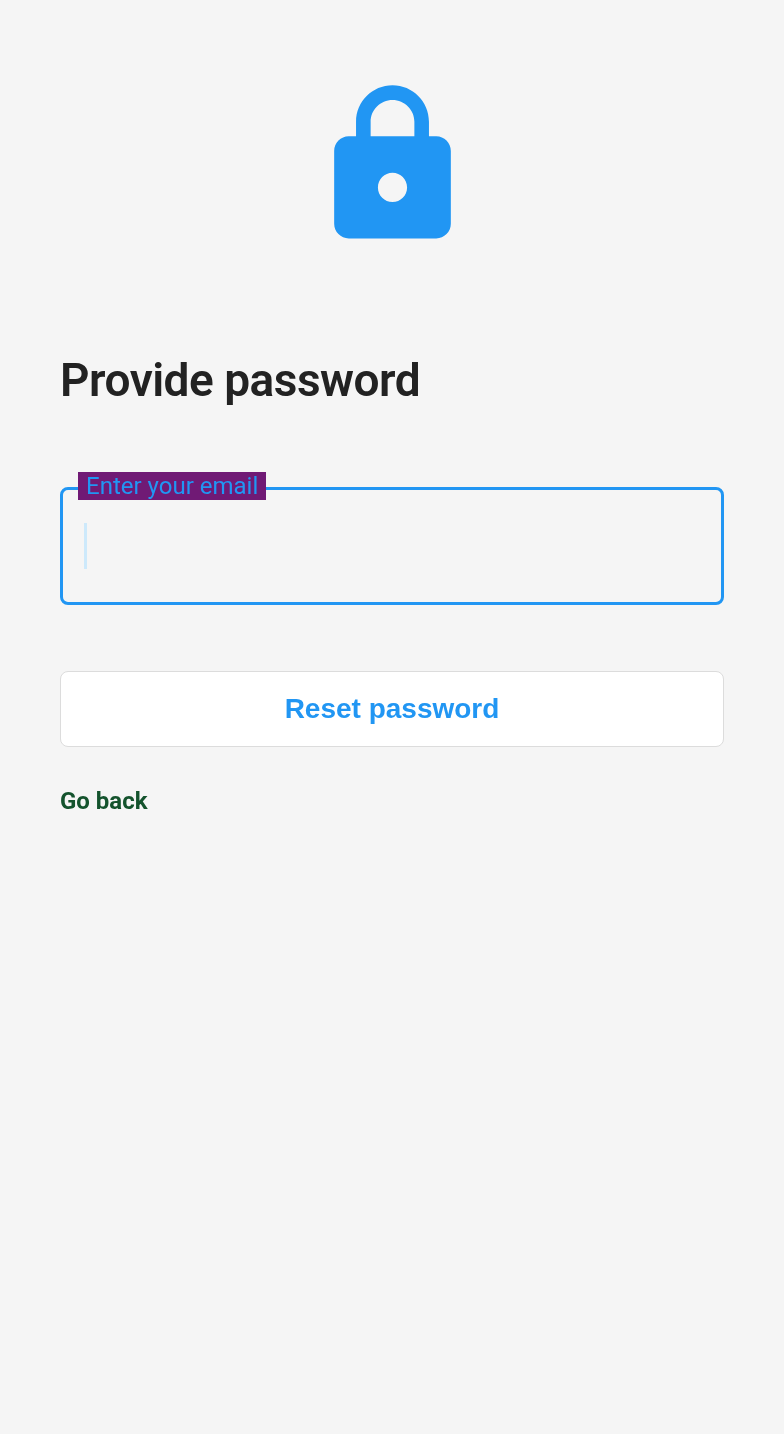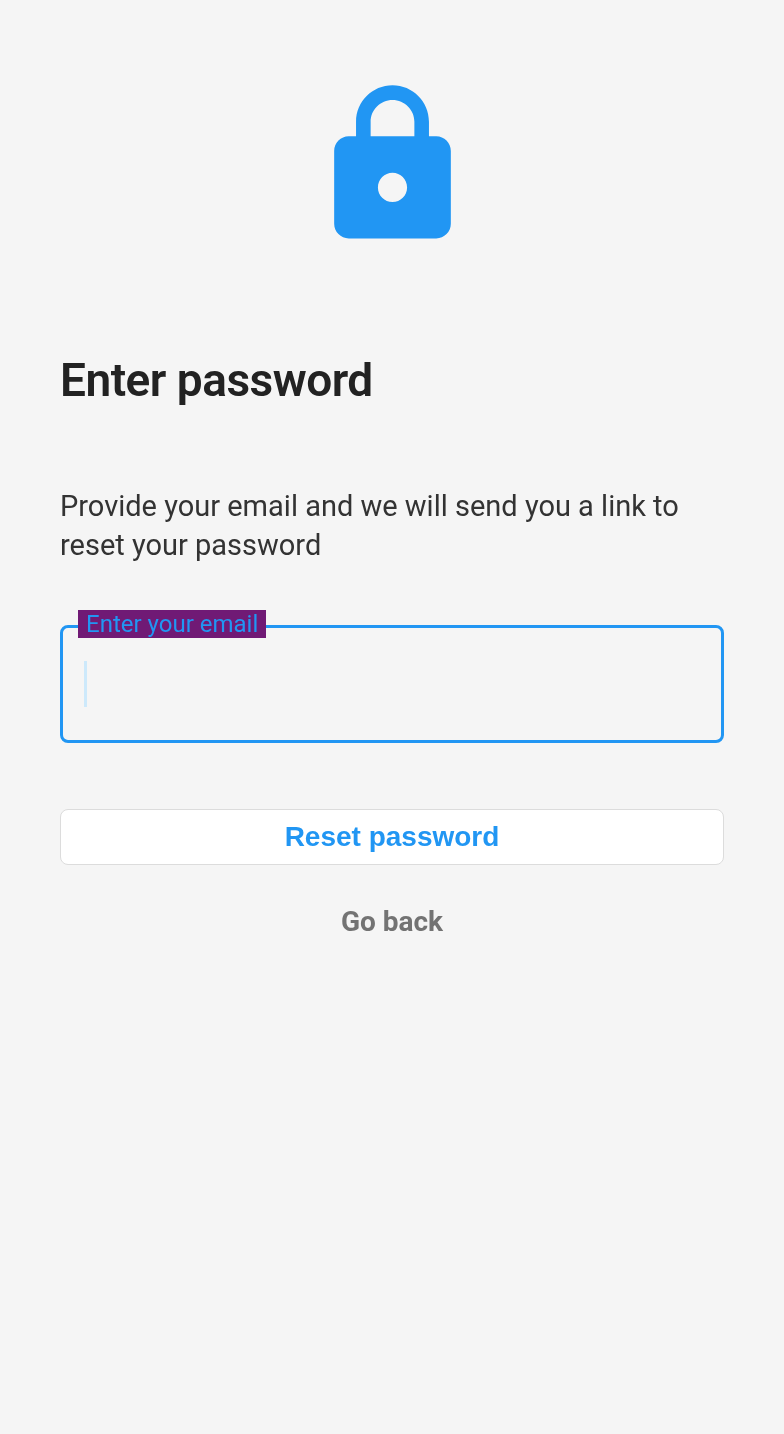--- a/index.html
+++ b/index.html
@@ -79,55 +79,54 @@
       position: absolute;
       left: 24px;
       top: 36px;
       width: 3px;
       height: 46px;
       background-color: #cde9fb;
     }
 
     .reset-button {
       width: 100%;
-      height: 56px;
+      height: 76px;
       background-color: #ffffff;
       border: 1px solid #dcdcdc;
       border-radius: 8px;
       font-size: 28px;
       font-weight: 700;
       color: #2196f3;
       cursor: pointer;
       margin-bottom: 40px;
     }
 
     .go-back-link {
       display: block;
-      text-align: center;
-      font-size: 28px;
+      text-align: left;
+      font-size: 24px;
       font-weight: 700;
-      color: #737373;
+      color: #14532d;
       text-decoration: none;
       cursor: pointer;
     }
   </style>
 </head>
 <body>
 
 <div class="container">
 
   <div class="icon-wrapper">
     <svg class="lock-icon" viewBox="0 0 24 24">
       <path fill="#2196f3" d="M18 8h-1V6c0-2.76-2.24-5-5-5S7 3.24 7 6v2H6c-1.1 0-2 .9-2 2v10c0 1.1.9 2 2 2h12c1.1 0 2-.9 2-2V10c0-1.1-.9-2-2-2zM12 17c-1.1 0-2-.9-2-2s.9-2 2-2 2 .9 2 2-.9 2-2 2zM9 8V6c0-1.66 1.34-3 3-3s3 1.34 3 3v2H9z"></path>
     </svg>
   </div>
 
-  <h1 class="title">Enter password</h1>
+  <h1 class="title">Provide password</h1>
 
-  <p class="description">Provide your email and we will send you a link to reset your password</p>
 
   <div class="field-wrapper">
     <span class="field-label">Enter your email</span>
     <input type="email" class="email-input" value="" style="">
     <div class="cursor"></div>
   </div>
 
   <button class="reset-button">Reset password</button>
 
   <a class="go-back-link">Go back</a>

